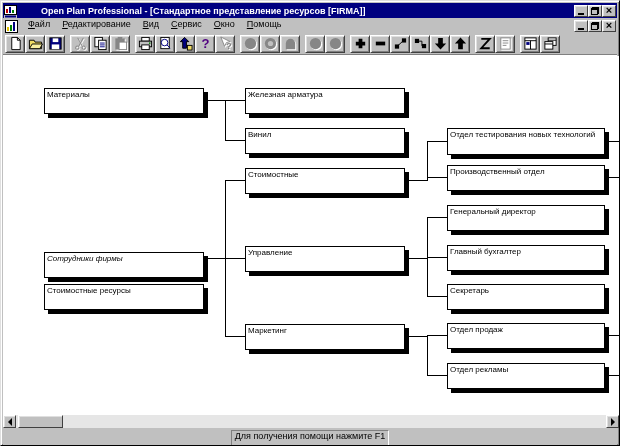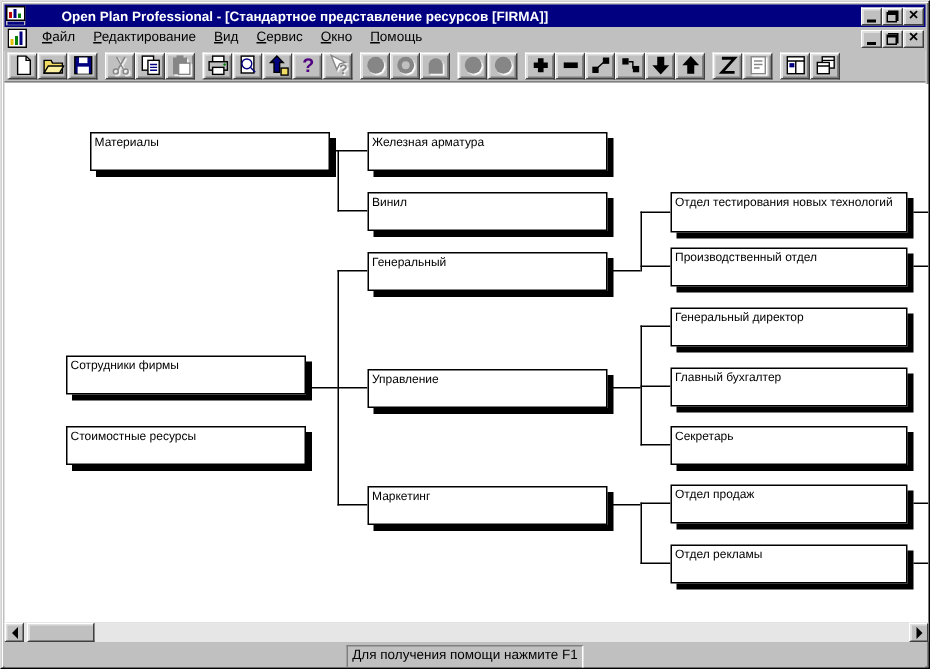--- a/index.html
+++ b/index.html
@@ -371,25 +371,25 @@
       <div class="seg" style="left: 424px; top: 201px; width: 20px; height: 1px;"></div>
       <div class="seg" style="left: 424px; top: 240px; width: 20px; height: 1px;"></div>
       <div class="seg" style="left: 402px; top: 280px; width: 22px; height: 1px;"></div>
       <div class="seg" style="left: 424px; top: 279px; width: 1px; height: 41px;"></div>
       <div class="seg" style="left: 424px; top: 279px; width: 20px; height: 1px;"></div>
       <div class="seg" style="left: 424px; top: 319px; width: 20px; height: 1px;"></div>
       <div class="seg" style="left: 606px; top: 85px; width: 10px; height: 1px;"></div>
       <div class="seg" style="left: 606px; top: 121px; width: 10px; height: 1px;"></div>
       <div class="seg" style="left: 606px; top: 279px; width: 10px; height: 1px;"></div>
       <div class="seg" style="left: 606px; top: 319px; width: 10px; height: 1px;"></div>
-      <div class="node" style="left: 41px; top: 32px; width: 160px; height: 26px; margin-left: 16px;">Материалы</div>
+      <div class="node" style="left: 41px; top: 32px; width: 160px; height: 26px;">Материалы</div>
       <div class="node" style="left: 242px; top: 32px; width: 160px; height: 26px;">Железная арматура</div>
       <div class="node" style="left: 242px; top: 72px; width: 160px; height: 26px;">Винил</div>
-      <div class="node" style="left: 242px; top: 112px; width: 160px; height: 26px;">Генеральный</div>
-      <div class="node" style="left: 41px; top: 181px; width: 160px; height: 26px;">Сотрудники фирмы</div>
+      <div class="node" style="left: 242px; top: 112px; width: 160px; height: 26px;">Стоимостные</div>
+      <div class="node" style="left: 41px; top: 196px; width: 160px; height: 26px; font-style: italic;">Сотрудники фирмы</div>
       <div class="node" style="left: 41px; top: 228px; width: 160px; height: 26px;">Стоимостные ресурсы</div>
       <div class="node" style="left: 242px; top: 190px; width: 160px; height: 26px;">Управление</div>
       <div class="node" style="left: 242px; top: 268px; width: 160px; height: 26px;">Маркетинг</div>
       <div class="node" style="left: 444px; top: 72px; width: 158px; height: 27px;">Отдел тестирования новых технологий</div>
       <div class="node" style="left: 444px; top: 109px; width: 158px; height: 26px;">Производственный отдел</div>
       <div class="node" style="left: 444px; top: 149px; width: 158px; height: 26px;">Генеральный директор</div>
       <div class="node" style="left: 444px; top: 189px; width: 158px; height: 26px;">Главный бухгалтер</div>
       <div class="node" style="left: 444px; top: 228px; width: 158px; height: 26px;">Секретарь</div>
       <div class="node" style="left: 444px; top: 267px; width: 158px; height: 26px;">Отдел продаж</div>
       <div class="node" style="left: 444px; top: 307px; width: 158px; height: 26px;">Отдел рекламы</div>

